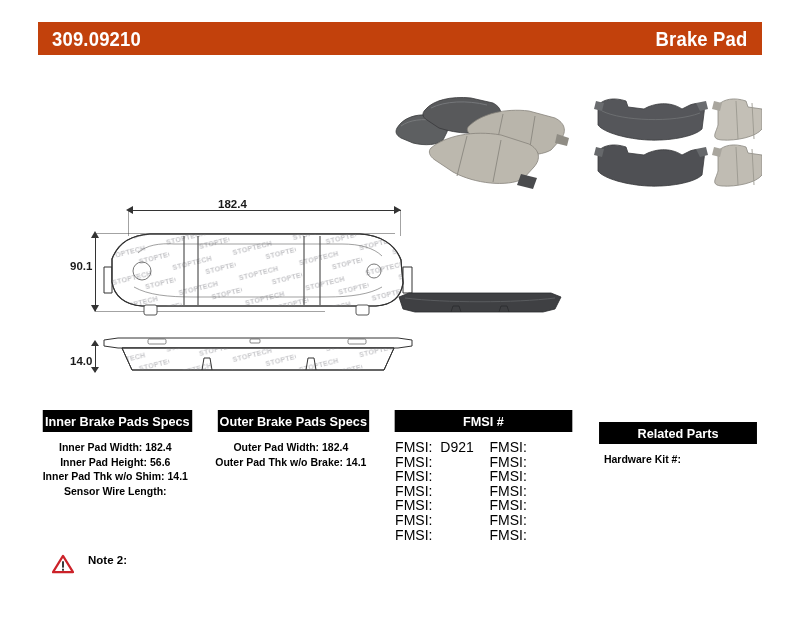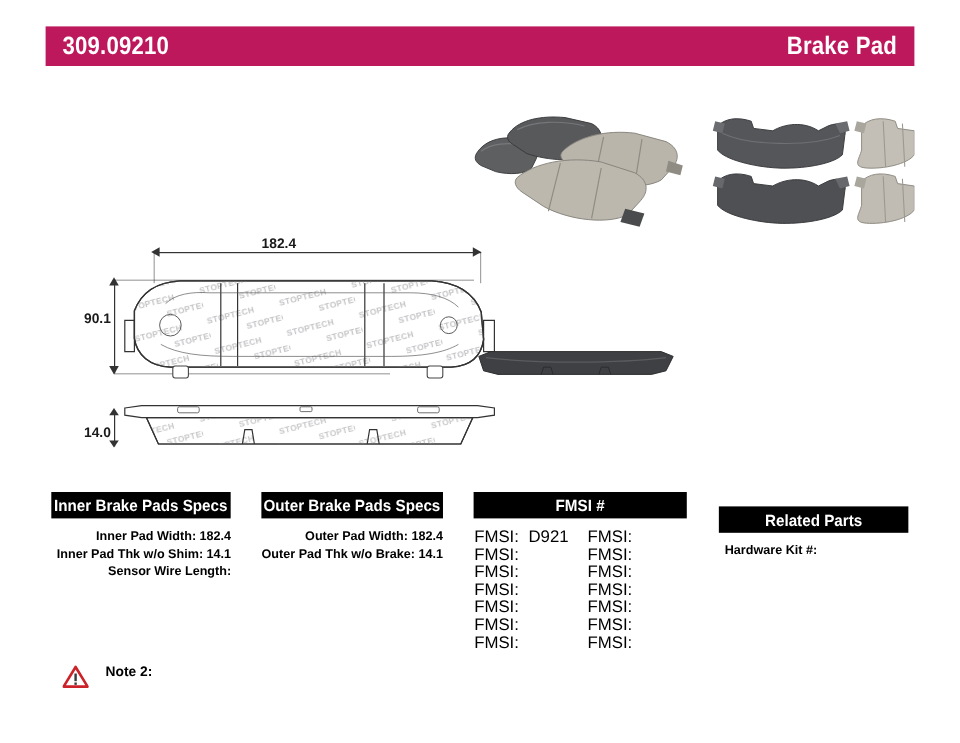--- a/index.html
+++ b/index.html
@@ -16,21 +16,21 @@
     overflow: hidden;
   }
 
   
   .header-bar {
     position: absolute;
     left: 38px;
     top: 22px;
     width: 724px;
     height: 33px;
-    background: #be185d;
+    background: #c2410c;
     display: flex;
     align-items: center;
     justify-content: space-between;
     padding: 0 14px;
     box-sizing: border-box;
   }
   .header-bar .part-number,
   .header-bar .product-type {
     color: #ffffff;
     font-size: 21px;
@@ -171,21 +171,21 @@
     justify-content: center;
     white-space: nowrap;
     transform: scaleX(0.94);
   }
   .col-body {
     padding-top: 8px;
     font-size: 10.5px;
     font-weight: bold;
     line-height: 14.6px;
   }
-  .spec-row { text-align: right; white-space: nowrap; padding-right: 4px; }
+  .spec-row { text-align: center; white-space: nowrap; padding-right: 4px; }
   .spec-row .spec-value { font-weight: bold; }
 
   .fmsi-body {
     padding-top: 8px;
     display: flex;
     font-size: 14px;
     font-weight: normal;
     line-height: 14.6px;
   }
   .fmsi-subcol { width: 50%; padding-left: 6px; box-sizing: border-box; }
@@ -376,20 +376,24 @@
 </div>
 
 <div class="spec-table">
 
   <div class="spec-col" id="col-inner">
     <div class="col-header">Inner Brake Pads Specs</div>
     <div class="col-body">
       <div class="spec-row">
         <span>Inner Pad Width:</span>
         <span class="spec-value">182.4</span>
+      </div>
+      <div class="spec-row">
+        <span>Inner Pad Height:</span>
+        <span class="spec-value">56.6</span>
       </div>
       <div class="spec-row">
         <span>Inner Pad Thk w/o Shim:</span>
         <span class="spec-value">14.1</span>
       </div>
       <div class="spec-row">
         <span>Sensor Wire Length:</span>
         <span class="spec-value"></span>
       </div>
     </div>

